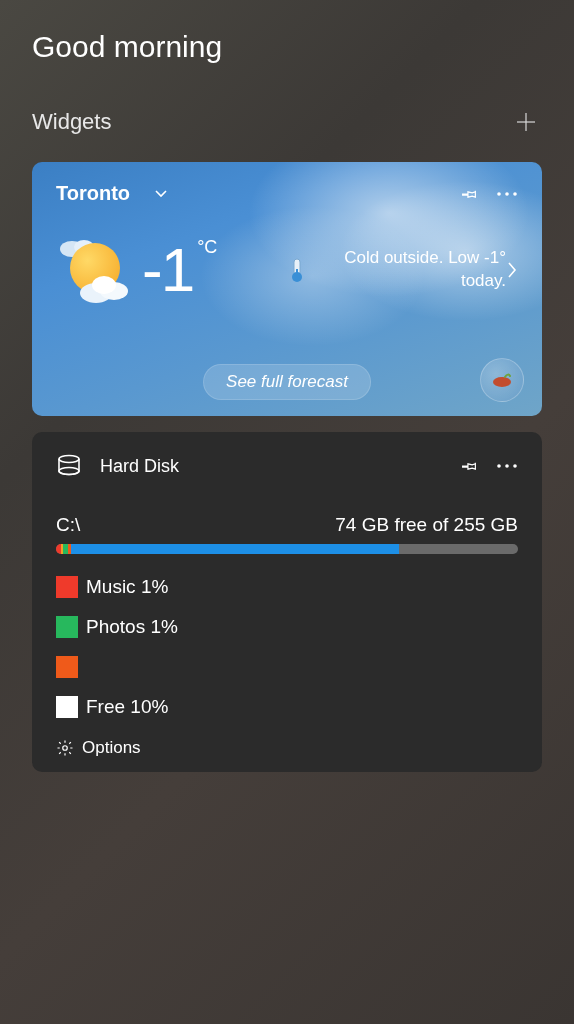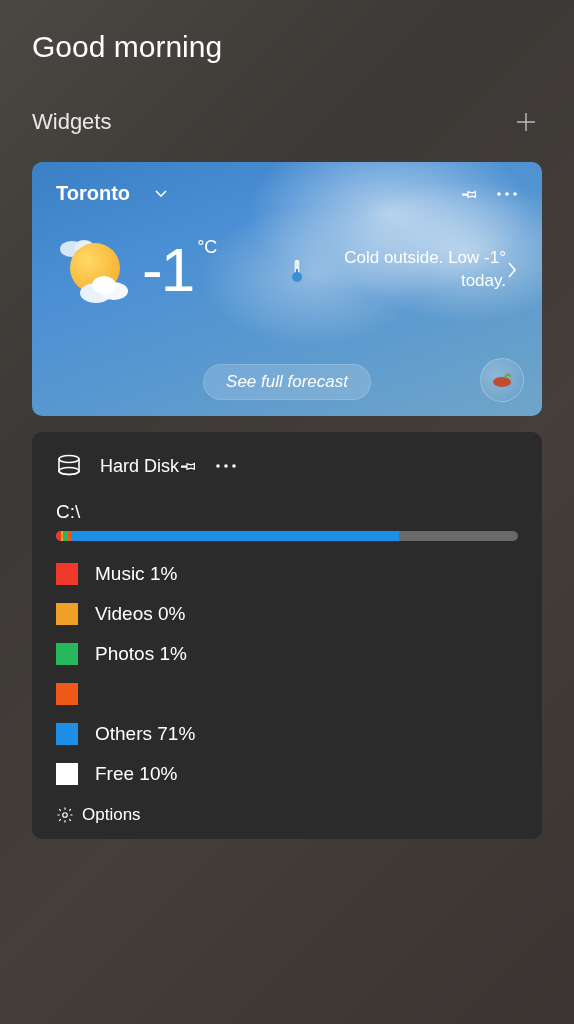--- a/index.html
+++ b/index.html
@@ -202,22 +202,22 @@
       cursor: pointer;
       z-index: 1;
     }
     .disk-card {
       background: #2b2b2b;
       padding: 22px 24px 14px 24px;
     }
     .disk-header {
       display: flex;
       align-items: center;
-      justify-content: flex-start;
-      margin-bottom: 23px;
+      justify-content: space-between;
+      margin-bottom: 36px;
     }
     .disk-title-group {
       display: flex;
       align-items: center;
       gap: 18px;
     }
     .disk-title {
       font-size: 18px;
       color: #ffffff;
     }
@@ -253,21 +253,21 @@
     }
     .legend-list {
       display: flex;
       flex-direction: column;
       gap: 18px;
       margin-bottom: 14px;
     }
     .legend-item {
       display: flex;
       align-items: center;
-      gap: 17px;
+      gap: 8px;
     }
     .legend-swatch {
       width: 22px;
       height: 22px;
       flex-shrink: 0;
     }
     .legend-label {
       font-size: 19px;
       color: #ffffff;
     }
@@ -386,49 +386,42 @@
             <circle cx="3" cy="3" r="1.8"></circle>
               <circle cx="11" cy="3" r="1.8"></circle>
               <circle cx="19" cy="3" r="1.8"></circle>
           </svg>
         </div>
       </div>
     </div>
 
     <div class="disk-summary-row">
       <div class="disk-label">C:\</div>
+      <div class="disk-free-text">74 GB free of 255 GB</div>
     </div>
 
     <div class="progress-bar" id="progress-bar">
         <div class="progress-seg" style="width: 1%; background: rgb(239, 58, 43);"></div>
         <div class="progress-seg" style="width: 0.6%; background: rgb(240, 160, 40);"></div>
         <div class="progress-seg" style="width: 1%; background: rgb(39, 184, 93);"></div>
         <div class="progress-seg" style="width: 0.6%; background: rgb(239, 90, 26);"></div>
         <div class="progress-seg" style="width: 71%; background: rgb(29, 143, 230);"></div>
       </div>
 
     <div class="legend-list" id="legend-list">
         <div class="legend-item">
           <div class="legend-swatch" style="background: rgb(239, 58, 43);"></div>
           <div class="legend-label">Music 1%</div>
         </div>
         <div class="legend-item">
-          <div class="legend-swatch" style="background: rgb(240, 160, 40);"></div>
-          <div class="legend-label">Videos 0%</div>
-        </div>
-        <div class="legend-item">
           <div class="legend-swatch" style="background: rgb(39, 184, 93);"></div>
           <div class="legend-label">Photos 1%</div>
         </div>
         <div class="legend-item">
           <div class="legend-swatch" style="background: rgb(239, 90, 26);"></div>
-        </div>
-        <div class="legend-item">
-          <div class="legend-swatch" style="background: rgb(29, 143, 230);"></div>
-          <div class="legend-label">Others 71%</div>
         </div>
         <div class="legend-item">
           <div class="legend-swatch" style="background: rgb(255, 255, 255);"></div>
           <div class="legend-label">Free 10%</div>
         </div>
       </div>
 
     <div class="options-row">
       <svg width="18" height="18" viewBox="0 0 24 24" fill="none" stroke="#ffffff" stroke-width="1.6">
         <circle cx="12" cy="12" r="3"></circle>

